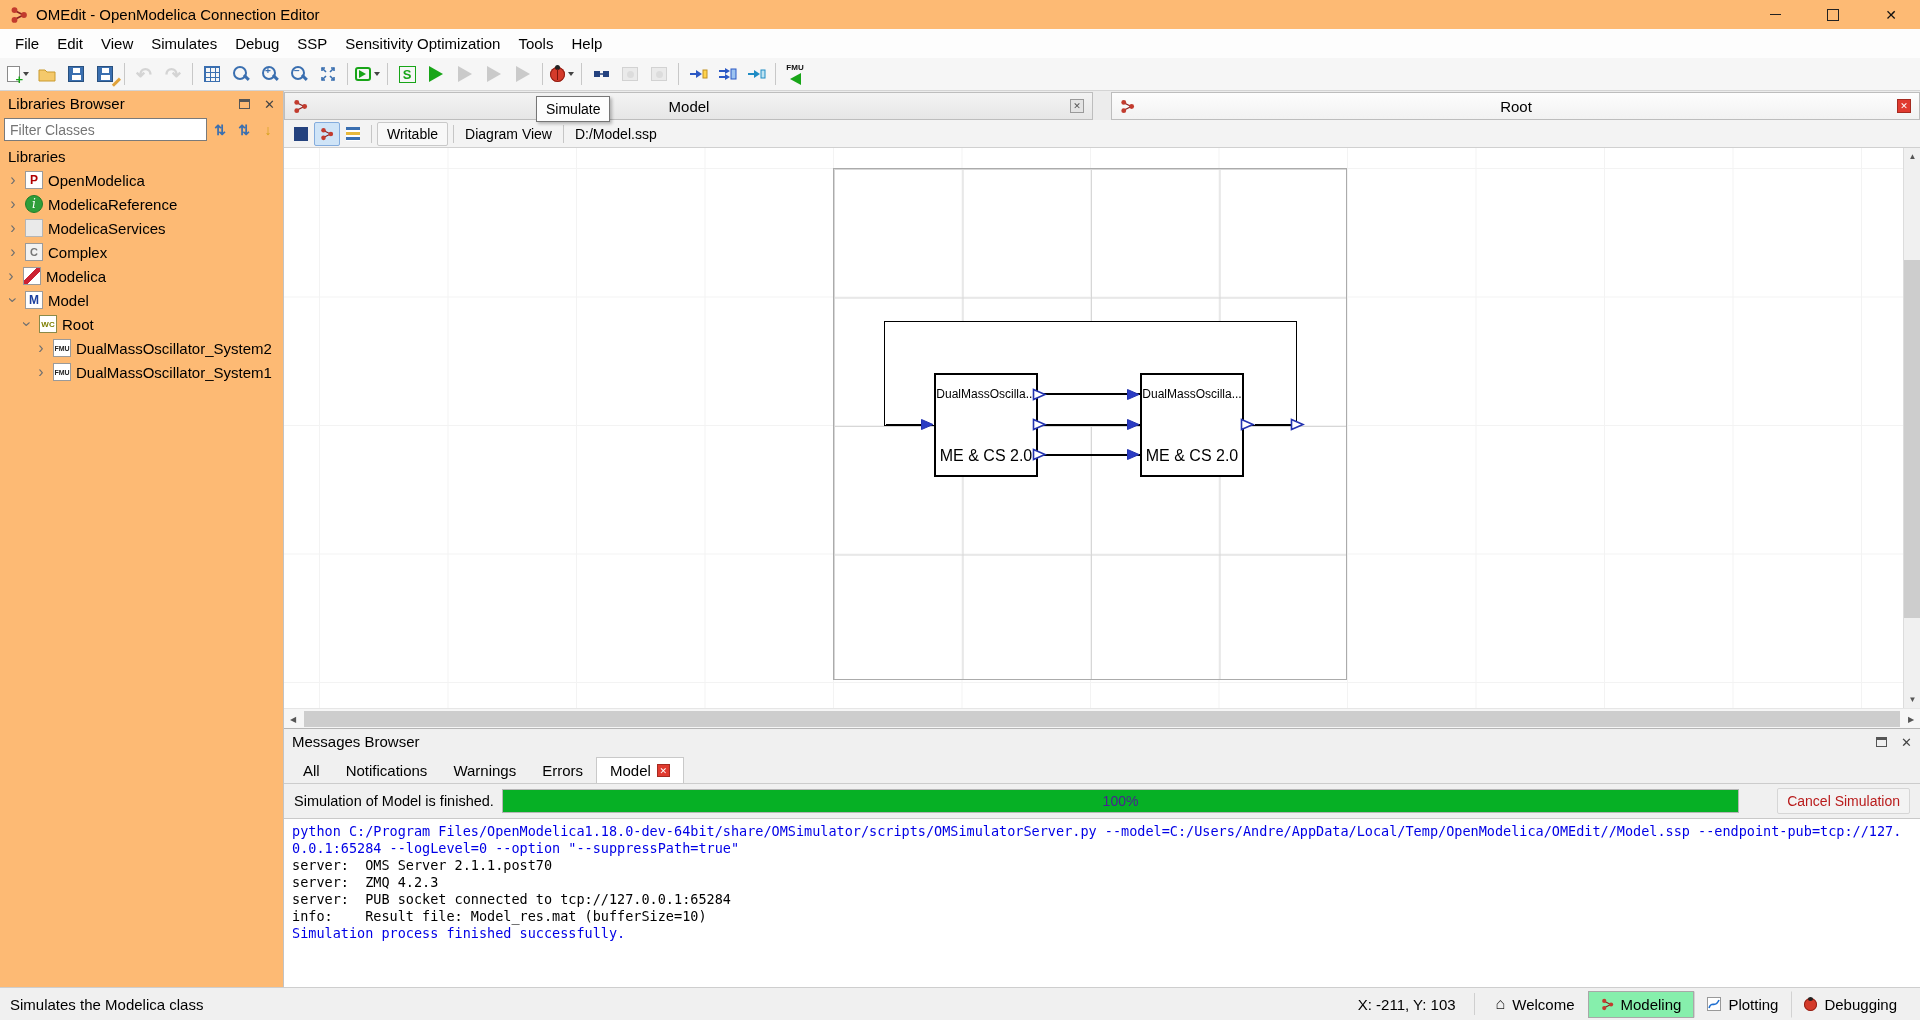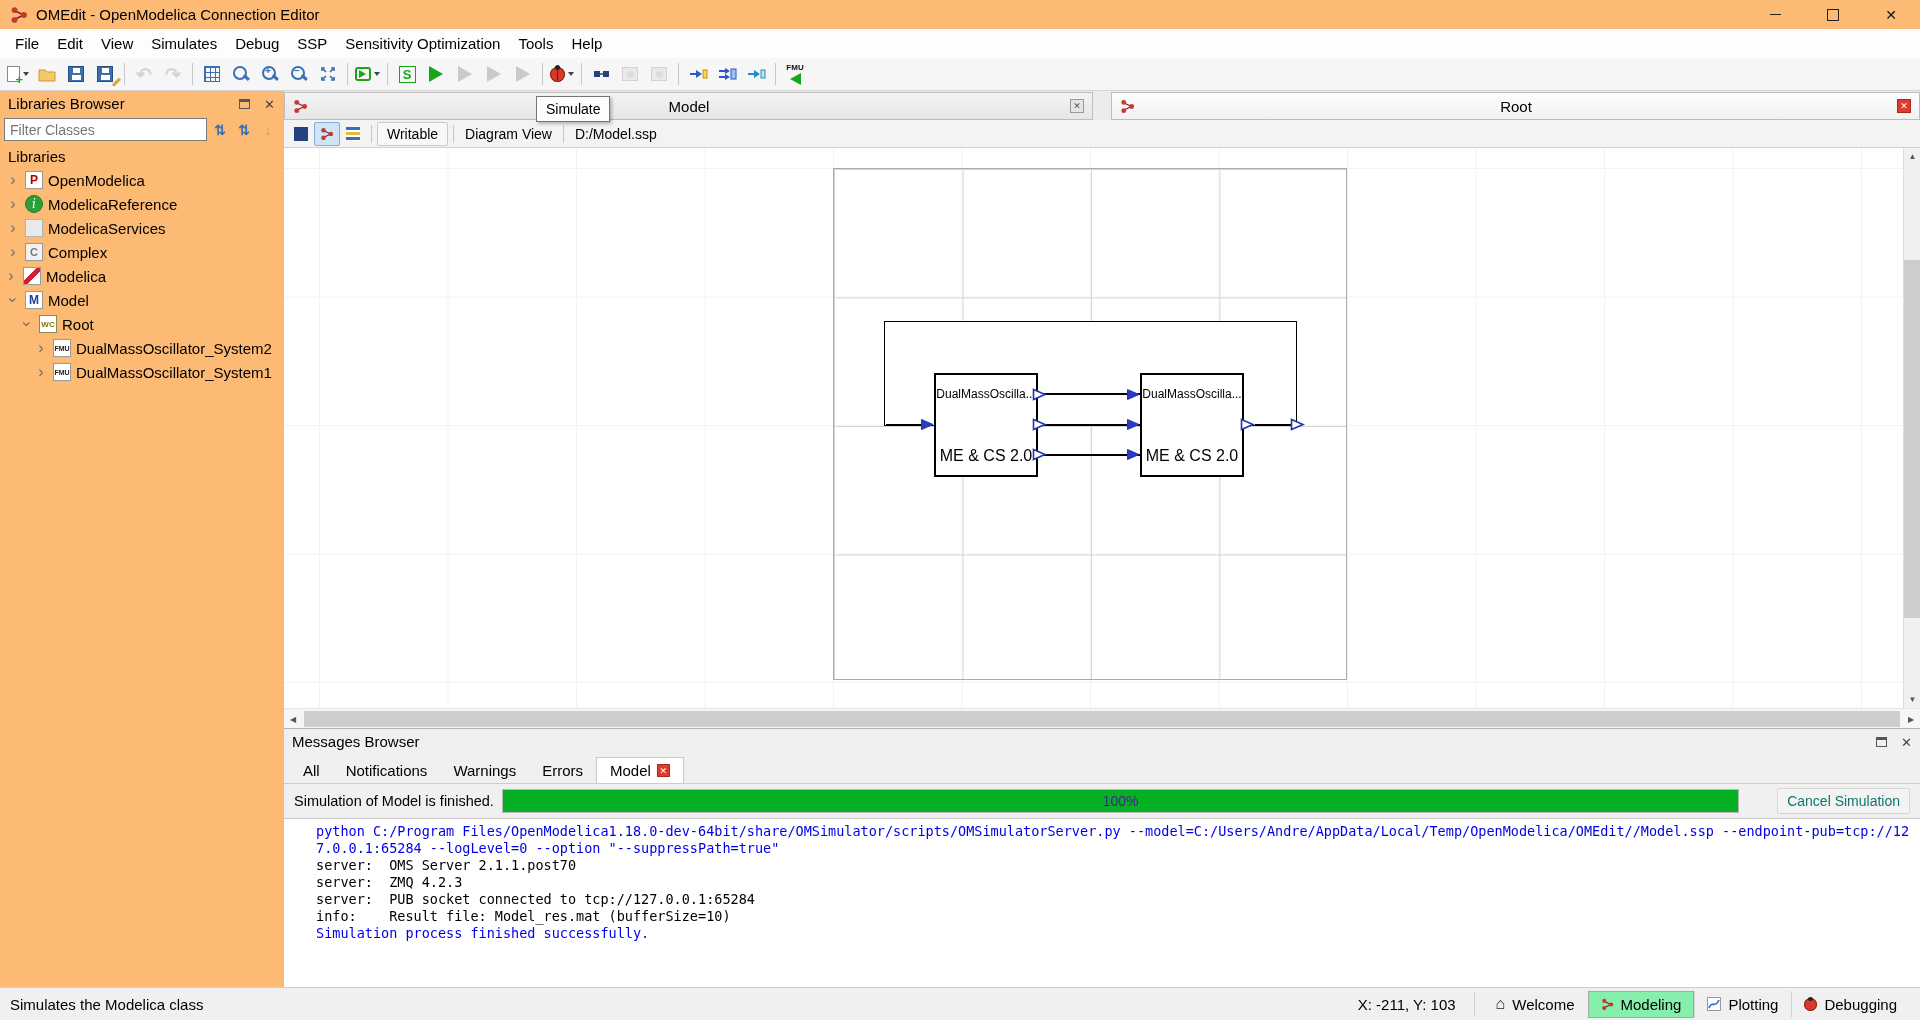--- a/index.html
+++ b/index.html
@@ -148,24 +148,24 @@
   .messages { height:259px; flex:none; background:#f0f0f0; border-top:1px solid #b5b5b5; display:flex; flex-direction:column; }
   .msg-tabs { height:30px; display:flex; align-items:flex-end; padding:0 6px; flex:none; border-bottom:1px solid #cccccc; }
   .mtab { height:26px; display:flex; align-items:center; gap:6px; padding:0 13px; font-size:15px; }
   .mtab.active { background:#fff; border:1px solid #c9c9c9; border-bottom:none; }
   .mtab-close { width:13px; height:13px; background:#e03a2f; border:1px solid #a52a20; display:flex; align-items:center; justify-content:center; }
   .mtab-close::before { content:"✕"; font-size:9px; color:#fff; }
   .progress-row { height:34px; display:flex; align-items:center; padding:0 10px; flex:none; }
   .pg-label { font-size:14.5px; white-space:nowrap; }
   .pbar { flex:1; height:24px; margin-left:8px; border:1px solid #b6b6b6; background:#06b025; position:relative; display:flex; align-items:center; justify-content:center; }
   .pbar-text { color:#4c1d95; font-size:14px; }
-  .cancel-btn { margin-left:38px; padding:4px 9px; font-size:14px; color:#0f766e; background:#f3f3f3; border:1px solid #d6d6d6; border-radius:2px; white-space:nowrap; font-family:"Liberation Sans",sans-serif; }
+  .cancel-btn { margin-left:38px; padding:4px 9px; font-size:14px; color:#b91c1c; background:#f3f3f3; border:1px solid #d6d6d6; border-radius:2px; white-space:nowrap; font-family:"Liberation Sans",sans-serif; }
   .log { flex:1; background:#fff; border-top:1px solid #c9c9c9; padding:4px 8px; overflow:hidden;
          font-family:"DejaVu Sans Mono", monospace; font-size:13.5px; line-height:17px; }
-  .log-line { white-space:pre-wrap; word-break:break-all;margin-left:24px; }
+  .log-line { white-space:pre-wrap; word-break:break-all; }
   .c-blue { color:#0000e6; }
 
   
   .statusbar { height:33px; flex:none; background:#f0f0f0; border-top:1px solid #cecece; display:flex; align-items:center; padding:0 10px; }
   .status-msg { font-size:15px; }
   .sb-right { margin-left:auto; display:flex; align-items:center; }
   .coords { font-size:15px; margin-right:10px; }
   .sb-sep { width:1px; height:22px; background:#cfcfcf; margin:0 8px; }
   .persp { display:flex; align-items:center; gap:7px; padding:4px 12px; border:1px solid transparent; font-size:15px; background:none; font-family:"Liberation Sans",sans-serif; }
   .persp + .persp { border-left:1px solid #d2d2d2; }

